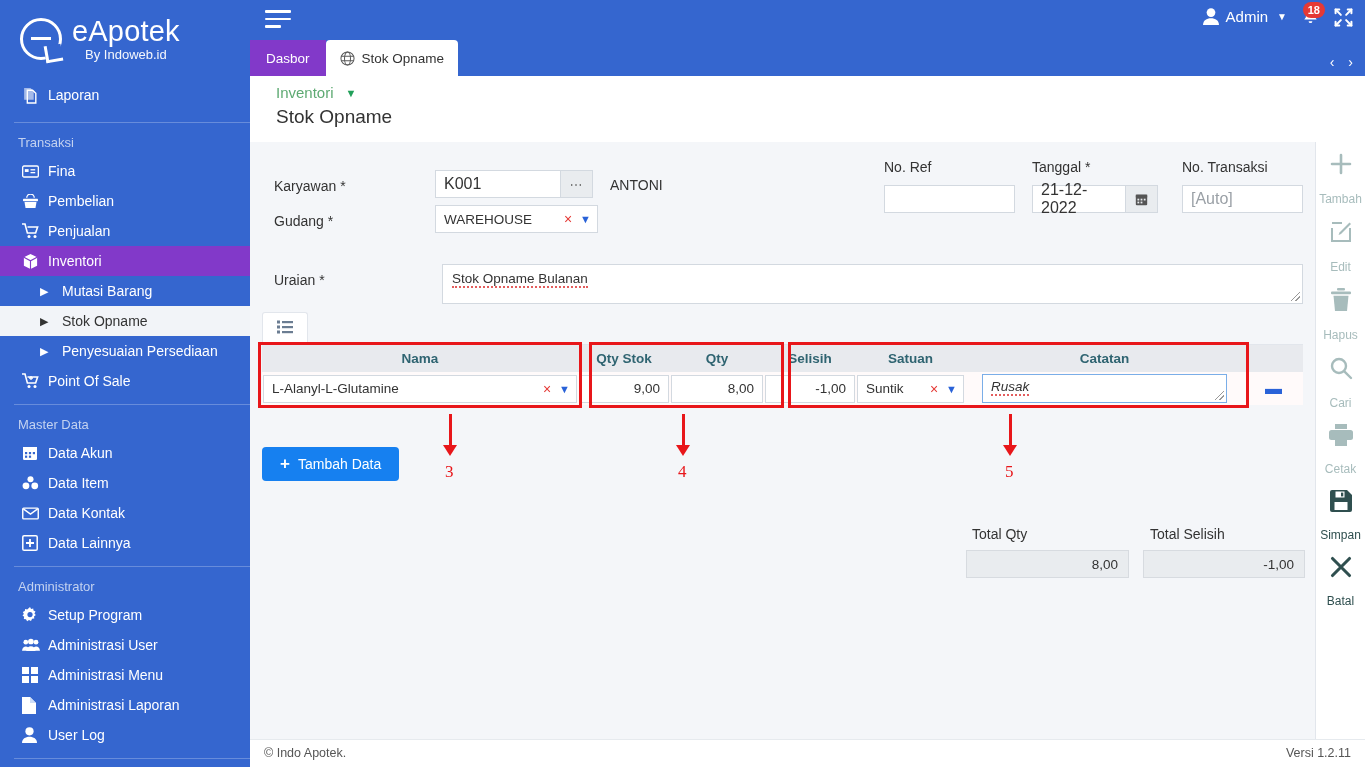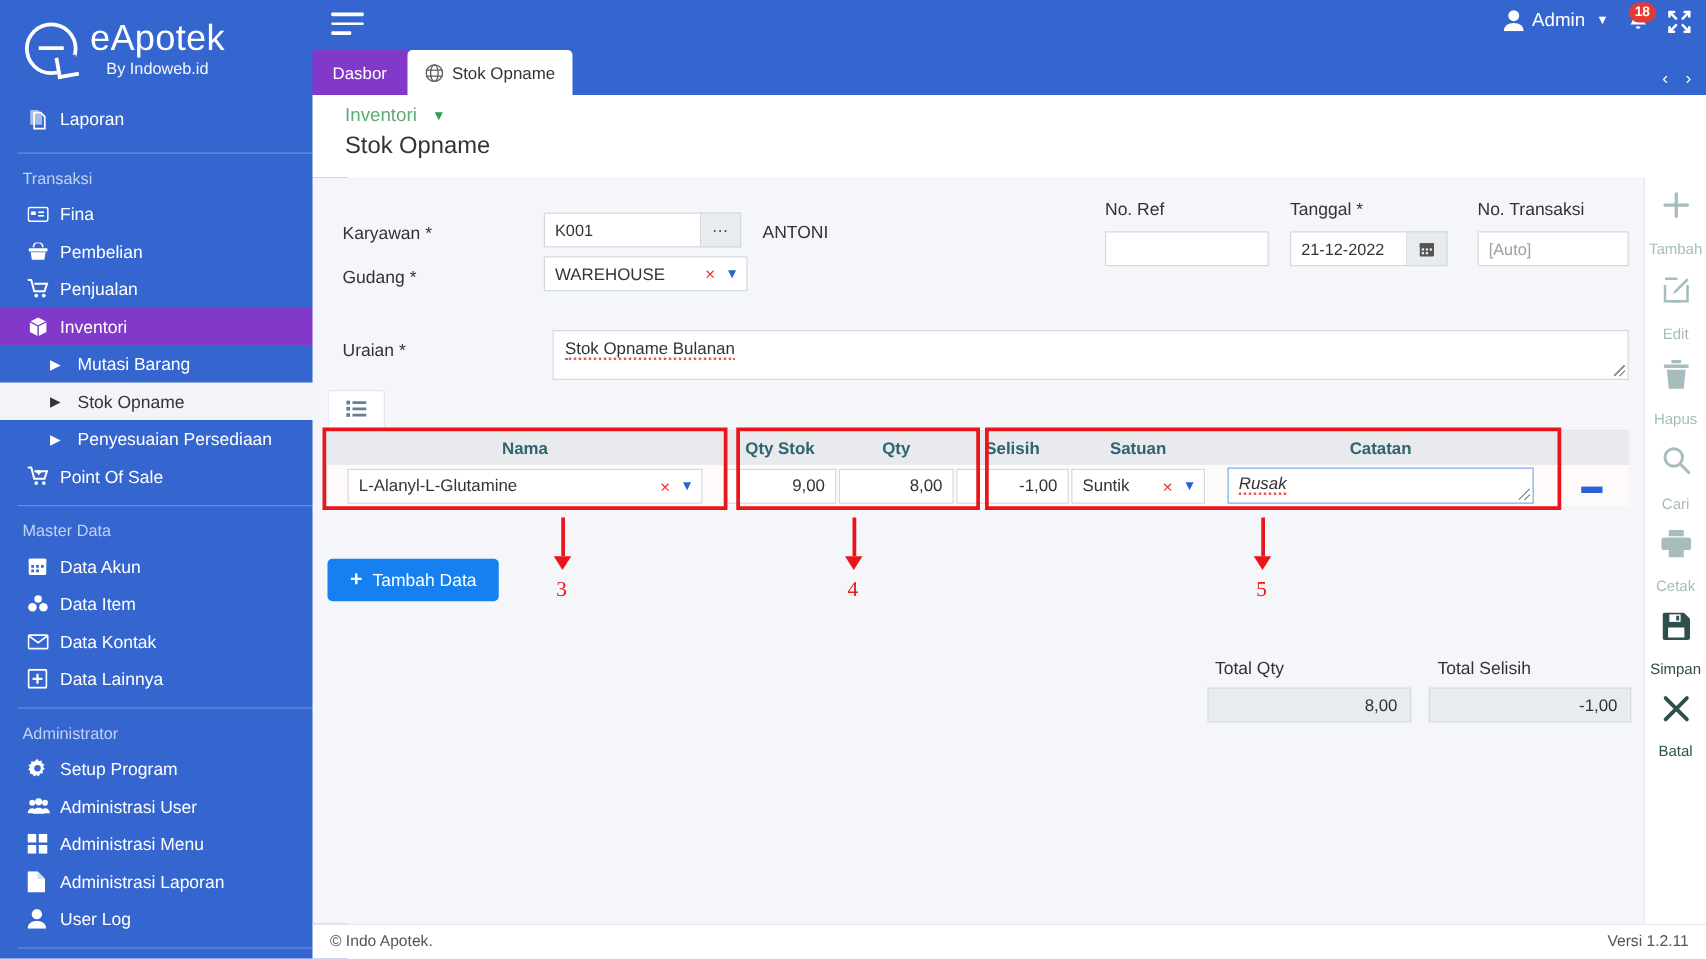--- a/index.html
+++ b/index.html
@@ -116,21 +116,21 @@
     background: #fff; border-top: 1px solid #e6eaee;
     font-size: 12.5px; color: #555; padding: 6px 14px 0 14px;
   }
   .footer .right { float: right; }
 
   
   .form-row { position: absolute; }
   .lbl-t { font-size: 14px; color: #333; }
   .inp {
     border: 1px solid #d3d9e0; background: #fff; height: 28px;
-    font-size: 13px; color: #333; padding: 0 8px; display: flex; align-items: center;
+    font-size: 16px; color: #333; padding: 0 8px; display: flex; align-items: center;
     font-family: "Liberation Sans", sans-serif;
   }
   .inp-group { display: flex; }
   .btn-dots {
     width: 32px; height: 28px; border: 1px solid #d3d9e0; border-left: none;
     background: #e9ecef; display: flex; align-items: center; justify-content: center;
     color: #555; font-size: 13px; cursor: pointer; letter-spacing: 1px;
   }
   .sel {
     border: 1px solid #d3d9e0; background: #fff; height: 28px; display: flex; align-items: center;
@@ -558,21 +558,21 @@
         <div class="th" style="width:316px;">Nama</div>
         <div class="th" style="width:92px;">Qty Stok</div>
         <div class="th" style="width:94px;">Qty</div>
         <div class="th" style="width:92px;">Selisih</div>
         <div class="th" style="width:109px;">Satuan</div>
         <div class="th" style="width:279px;">Catatan</div>
         <div class="th" style="width:59px;"></div>
       </div>
 
       <div class="trow">
-        <div class="cell" style="width:316px; padding:0 16px;">
+        <div class="cell" style="width:316px; padding:0 1px;">
           <div class="sel" style="width:100%;">
             <span class="v">L-Alanyl-L-Glutamine</span>
             <span class="x">×</span>
             <span class="dn">▼</span>
           </div>
         </div>
         <div class="cell" style="width:92px; padding:0 1px;">
           <div class="num">9,00</div>
         </div>
         <div class="cell" style="width:94px; padding:0 1px;">

